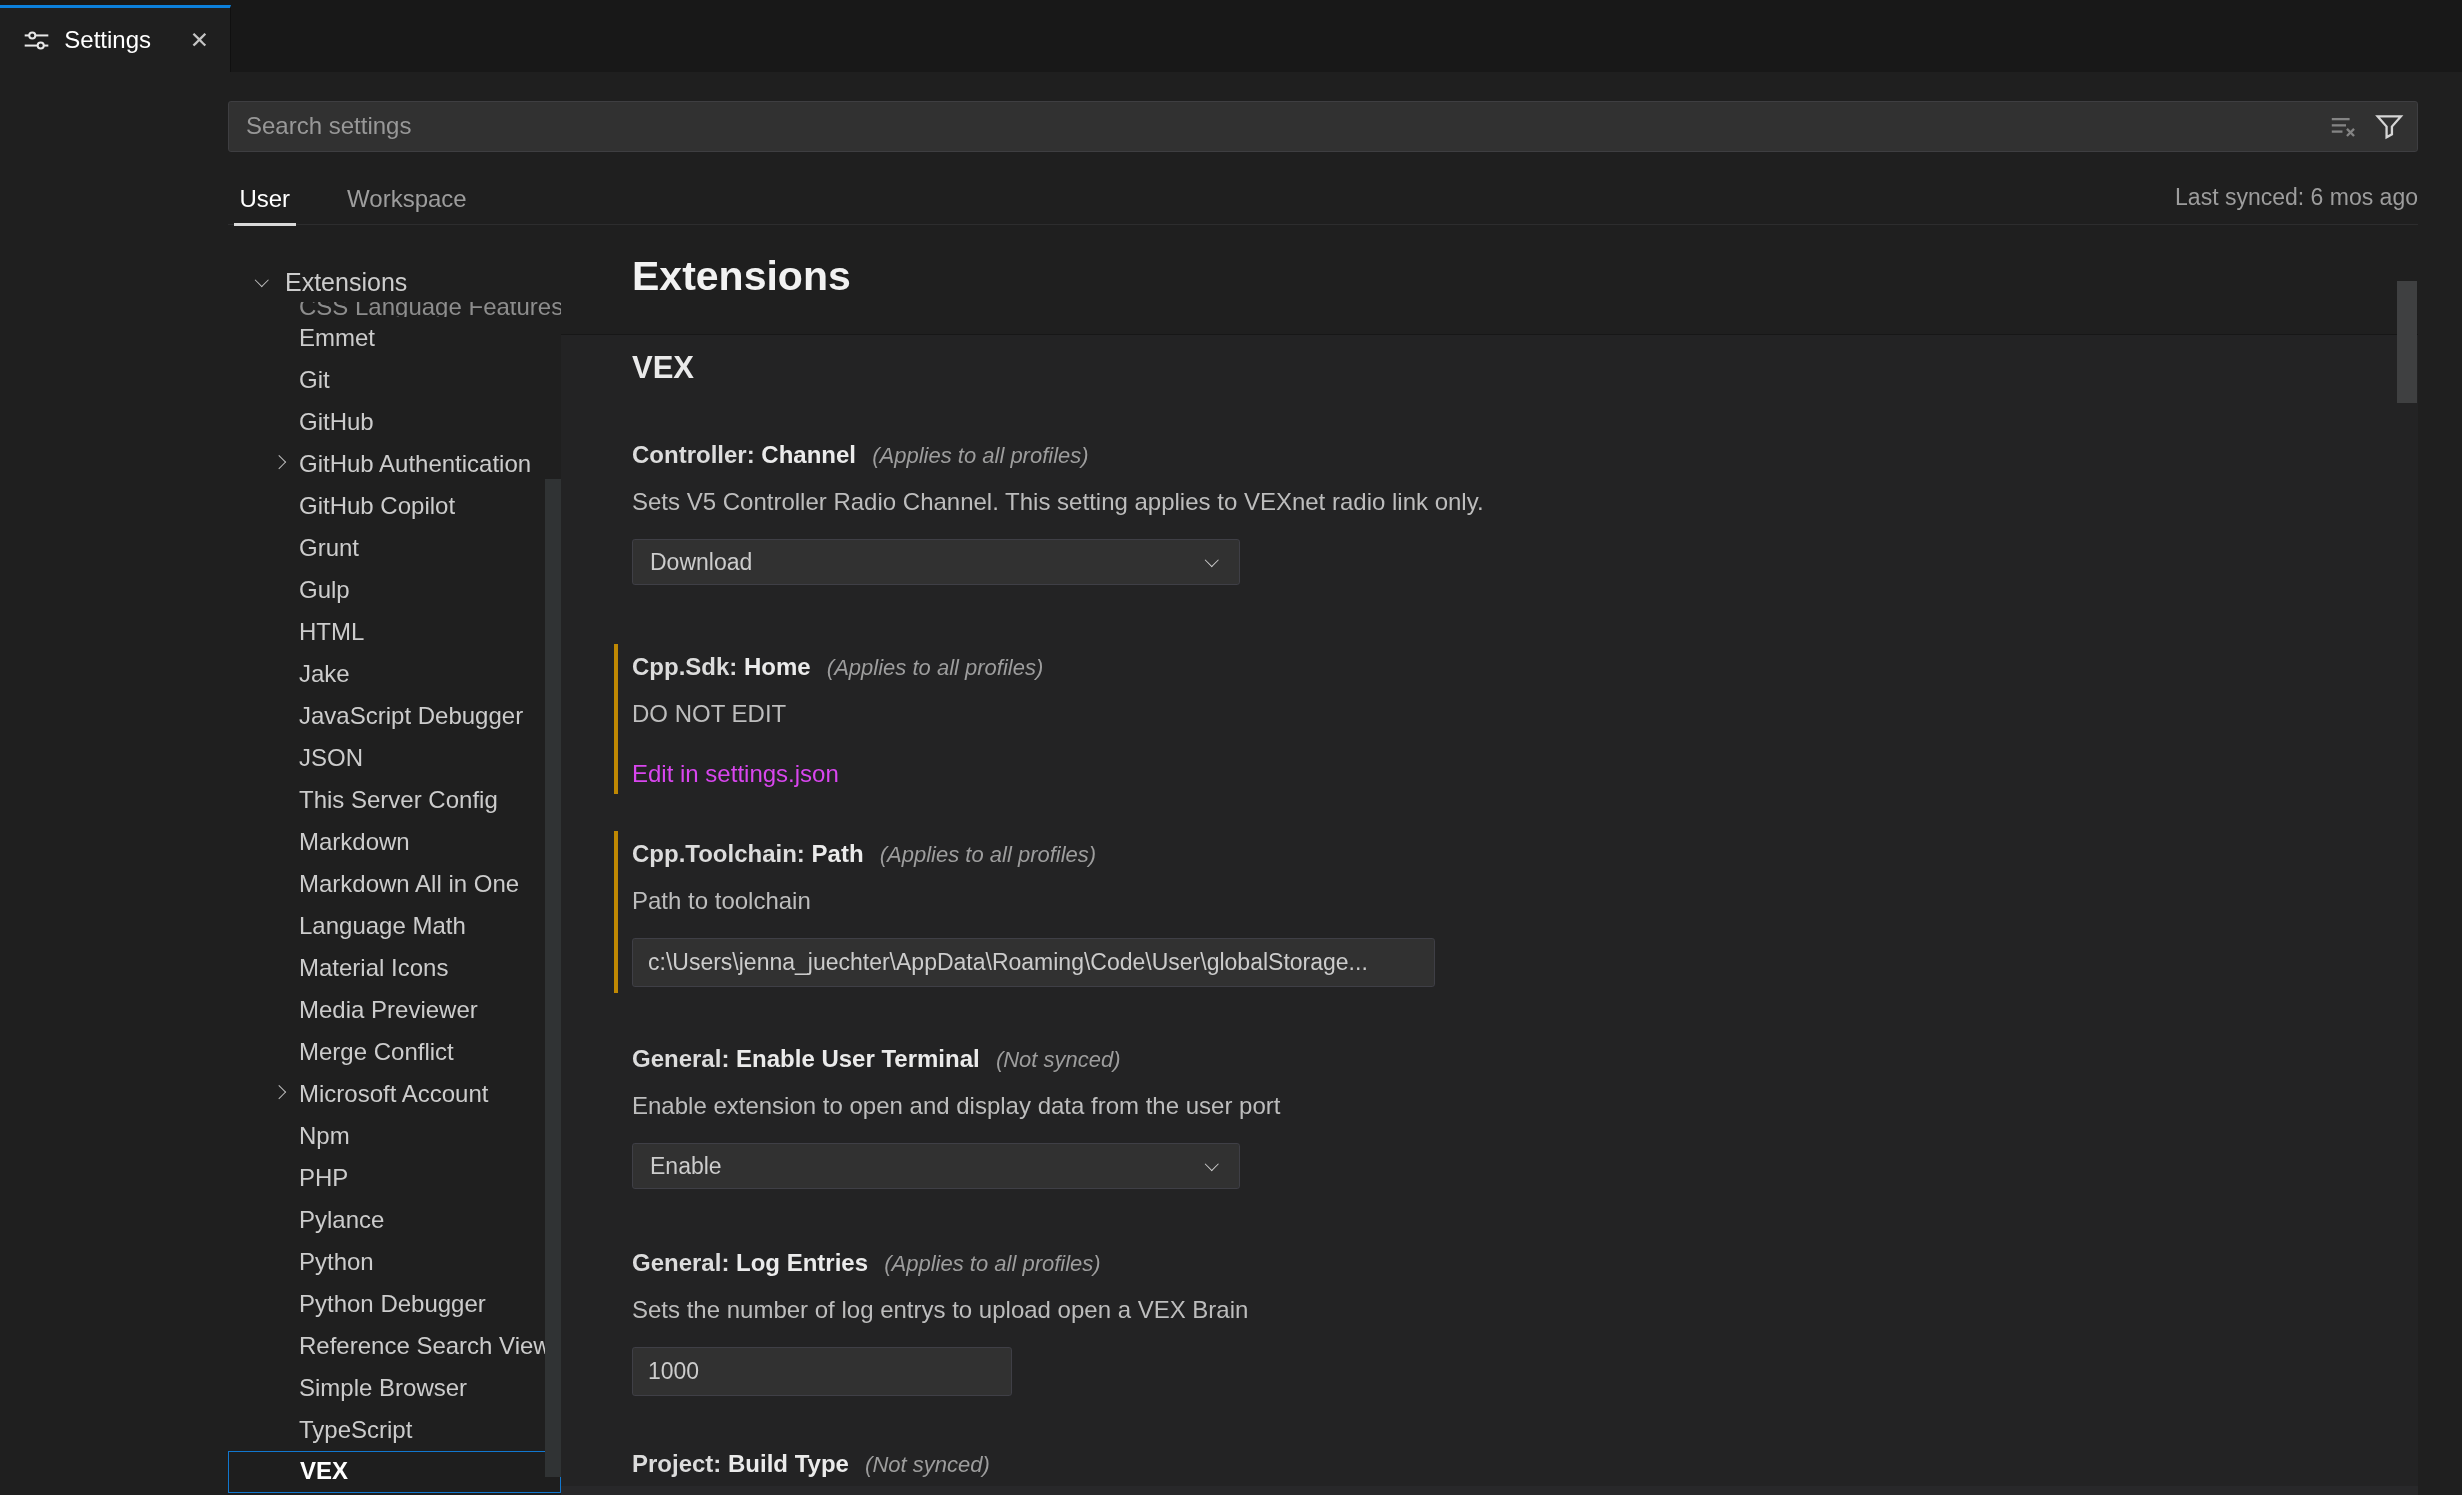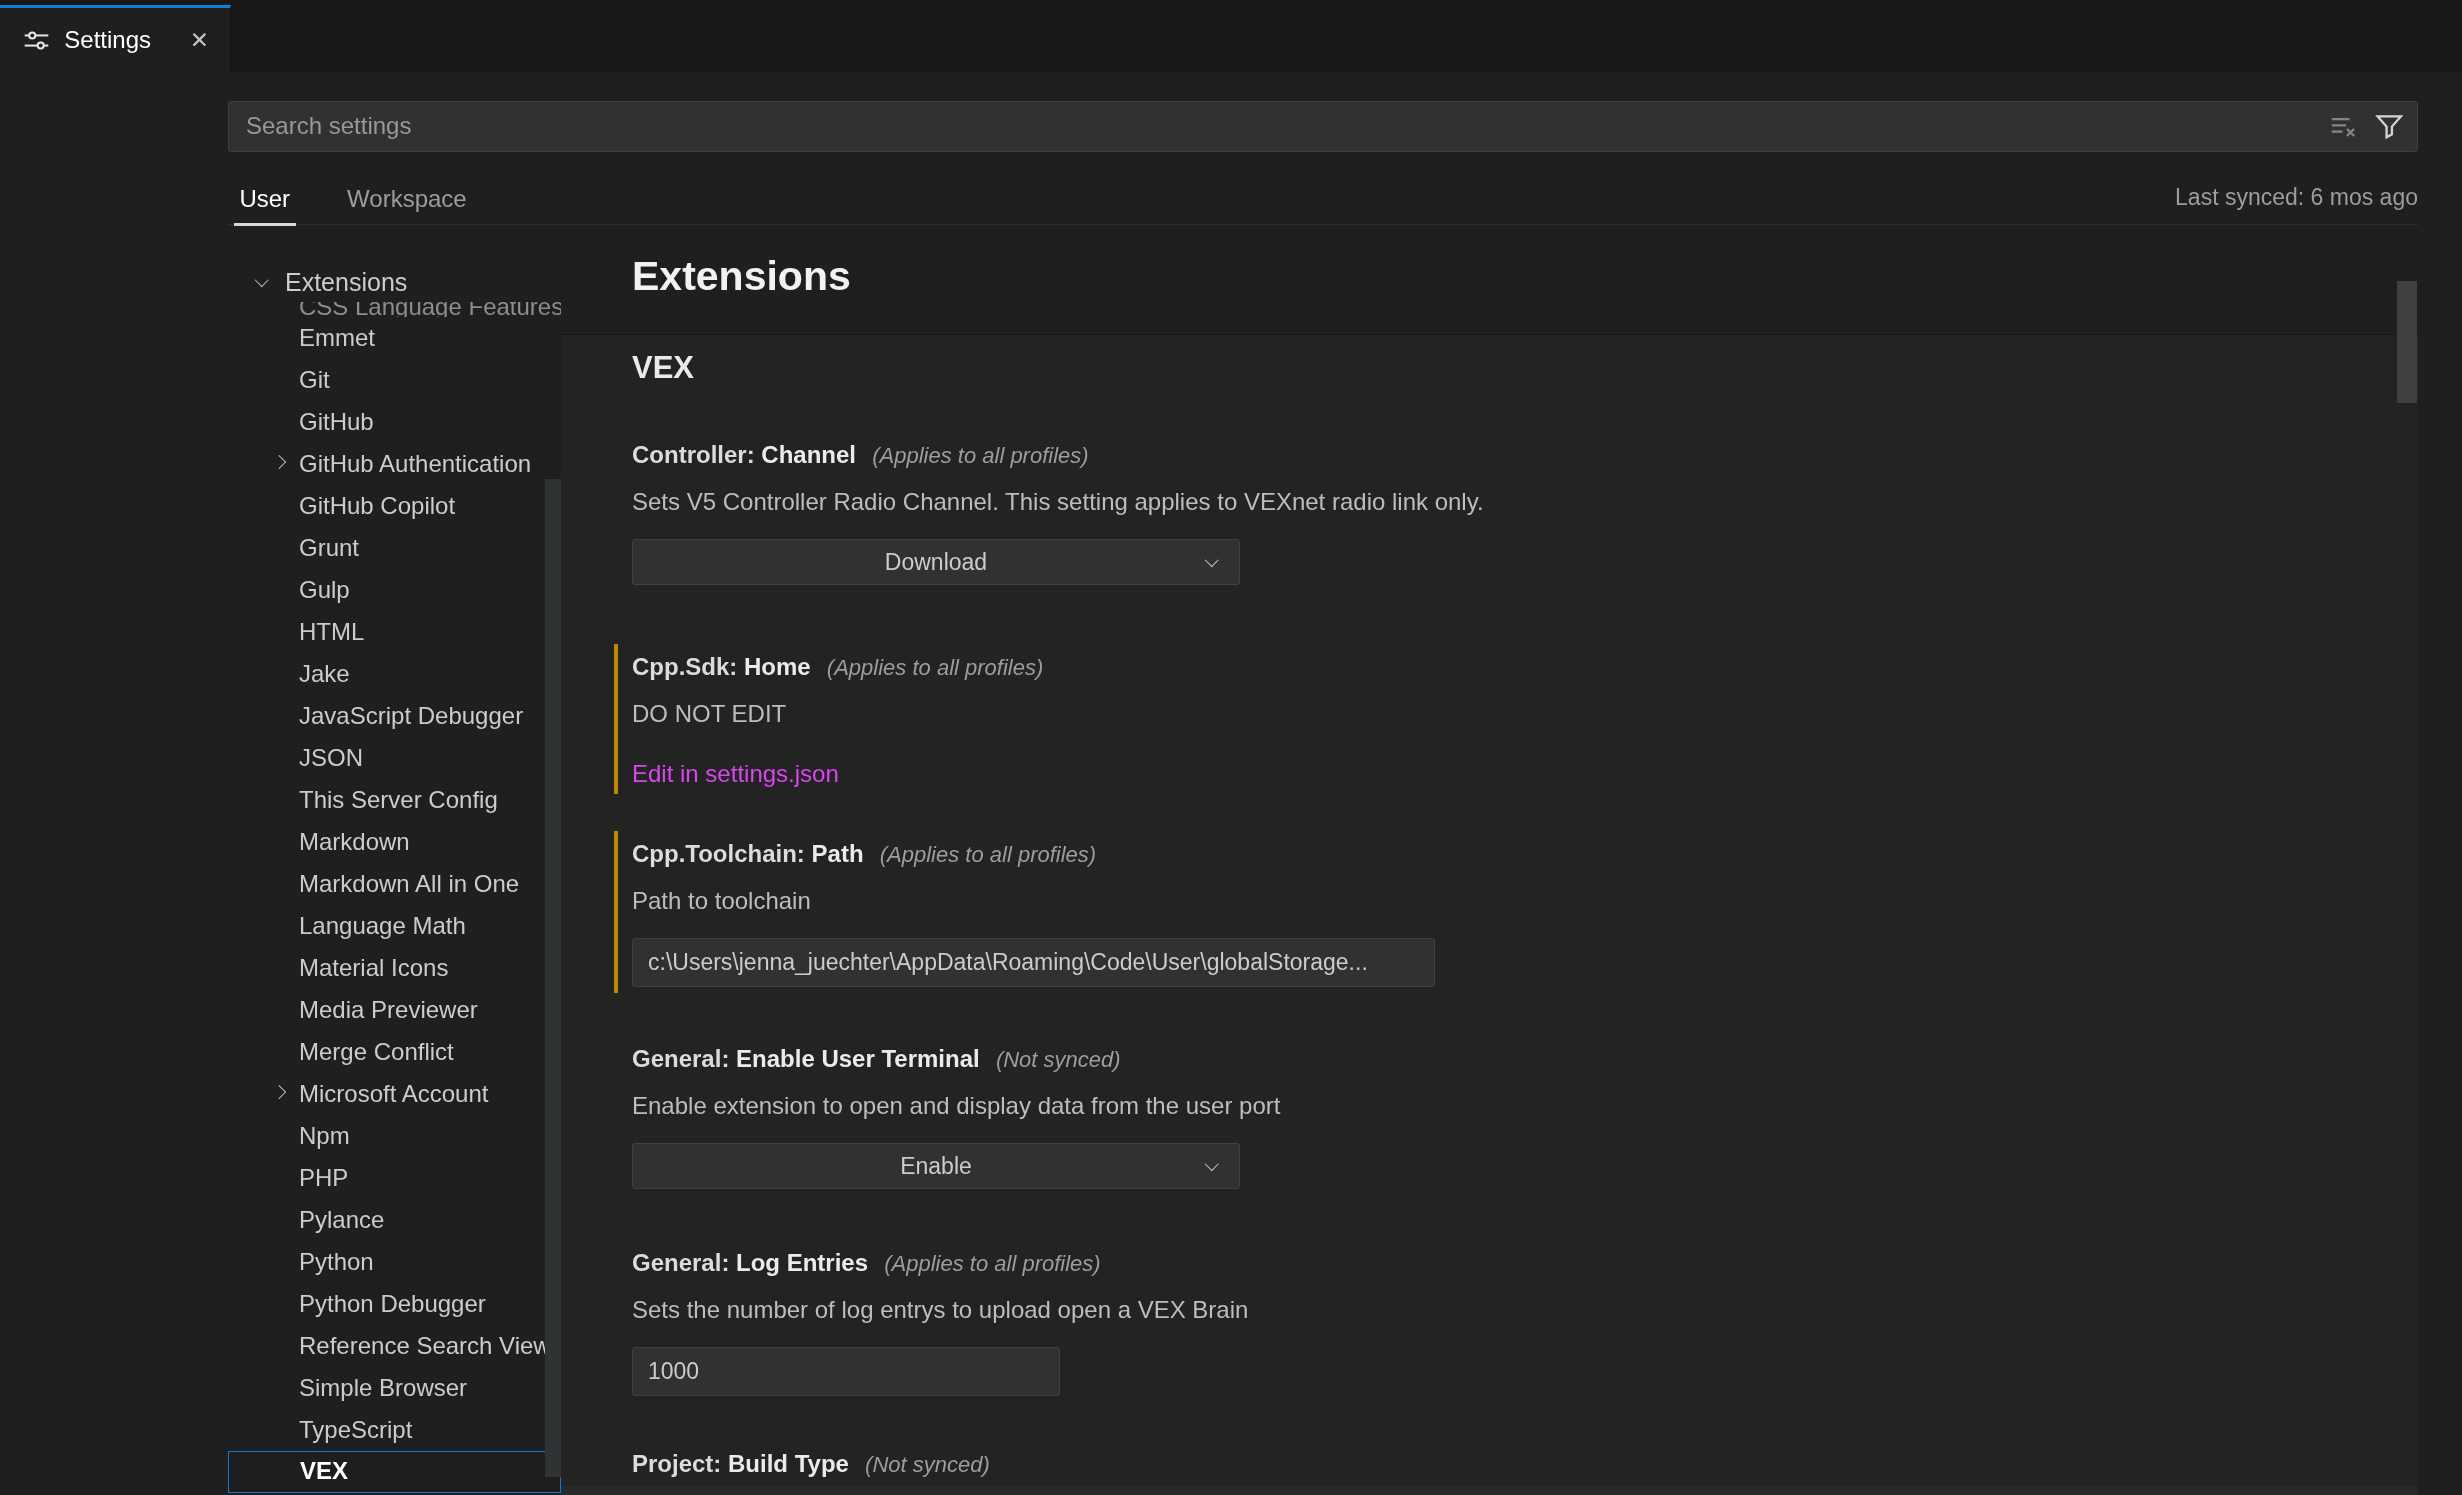--- a/index.html
+++ b/index.html
@@ -85,29 +85,29 @@
   }
   .setting-label { font-size:24px; line-height:29.5px; color:#d6d6d6; white-space:nowrap; }
   .setting-label .cat { font-weight:600; color:#dcdcdc; }
   .setting-label .name { font-weight:bold; color:#ebebeb; }
   .setting-label .scope { font-style:italic; font-size:22px; color:#9d9d9d; margin-left:9.5px; }
   .setting-desc { margin-top:16px; font-size:24px; line-height:29.5px; color:#bdbdbd; white-space:nowrap; }
 
   .select-box {
     margin-top:23px; width:608px; height:46px; background:#313131;
     border:1px solid #3f3f46; border-radius:2.9px; position:relative;
-    display:flex; align-items:center; padding:0 17px; font-size:23px; color:#cccccc; cursor:pointer;justify-content:center;
+    display:flex; align-items:center; padding:0 17px; font-size:23px; color:#cccccc; cursor:pointer;
   }
   .select-box .chev { position:absolute; right:23px; top:15px; border-color:#cccccc; transform:rotate(45deg); }
   .text-box {
     margin-top:23px; height:49px; background:#313131; border:1px solid #3f3f46; border-radius:2.9px;
     font-family:"Liberation Sans", sans-serif; font-size:23px; color:#cccccc; padding:0 15px; outline:none; display:block;
   }
   .text-box.wide { width:803px; }
-  .text-box.short { width:428px; }
+  .text-box.short { width:380px; }
   .json-link { margin-top:32px; font-size:24px; color:#d946ef; cursor:pointer; display:inline-block; }
 
   .s1 { top:105px; } .s2 { top:317px; } .s3 { top:504px; } .s4 { top:709px; } .s5 { top:913px; } .s6 { top:1114px; }
 </style>
 </head>
 <body>
 
 <div class="tabbar">
   <div class="tab">
     <svg class="sliders-icon" viewBox="0 0 16 16" fill="none" stroke="#e8e8e8" stroke-width="1.2">

